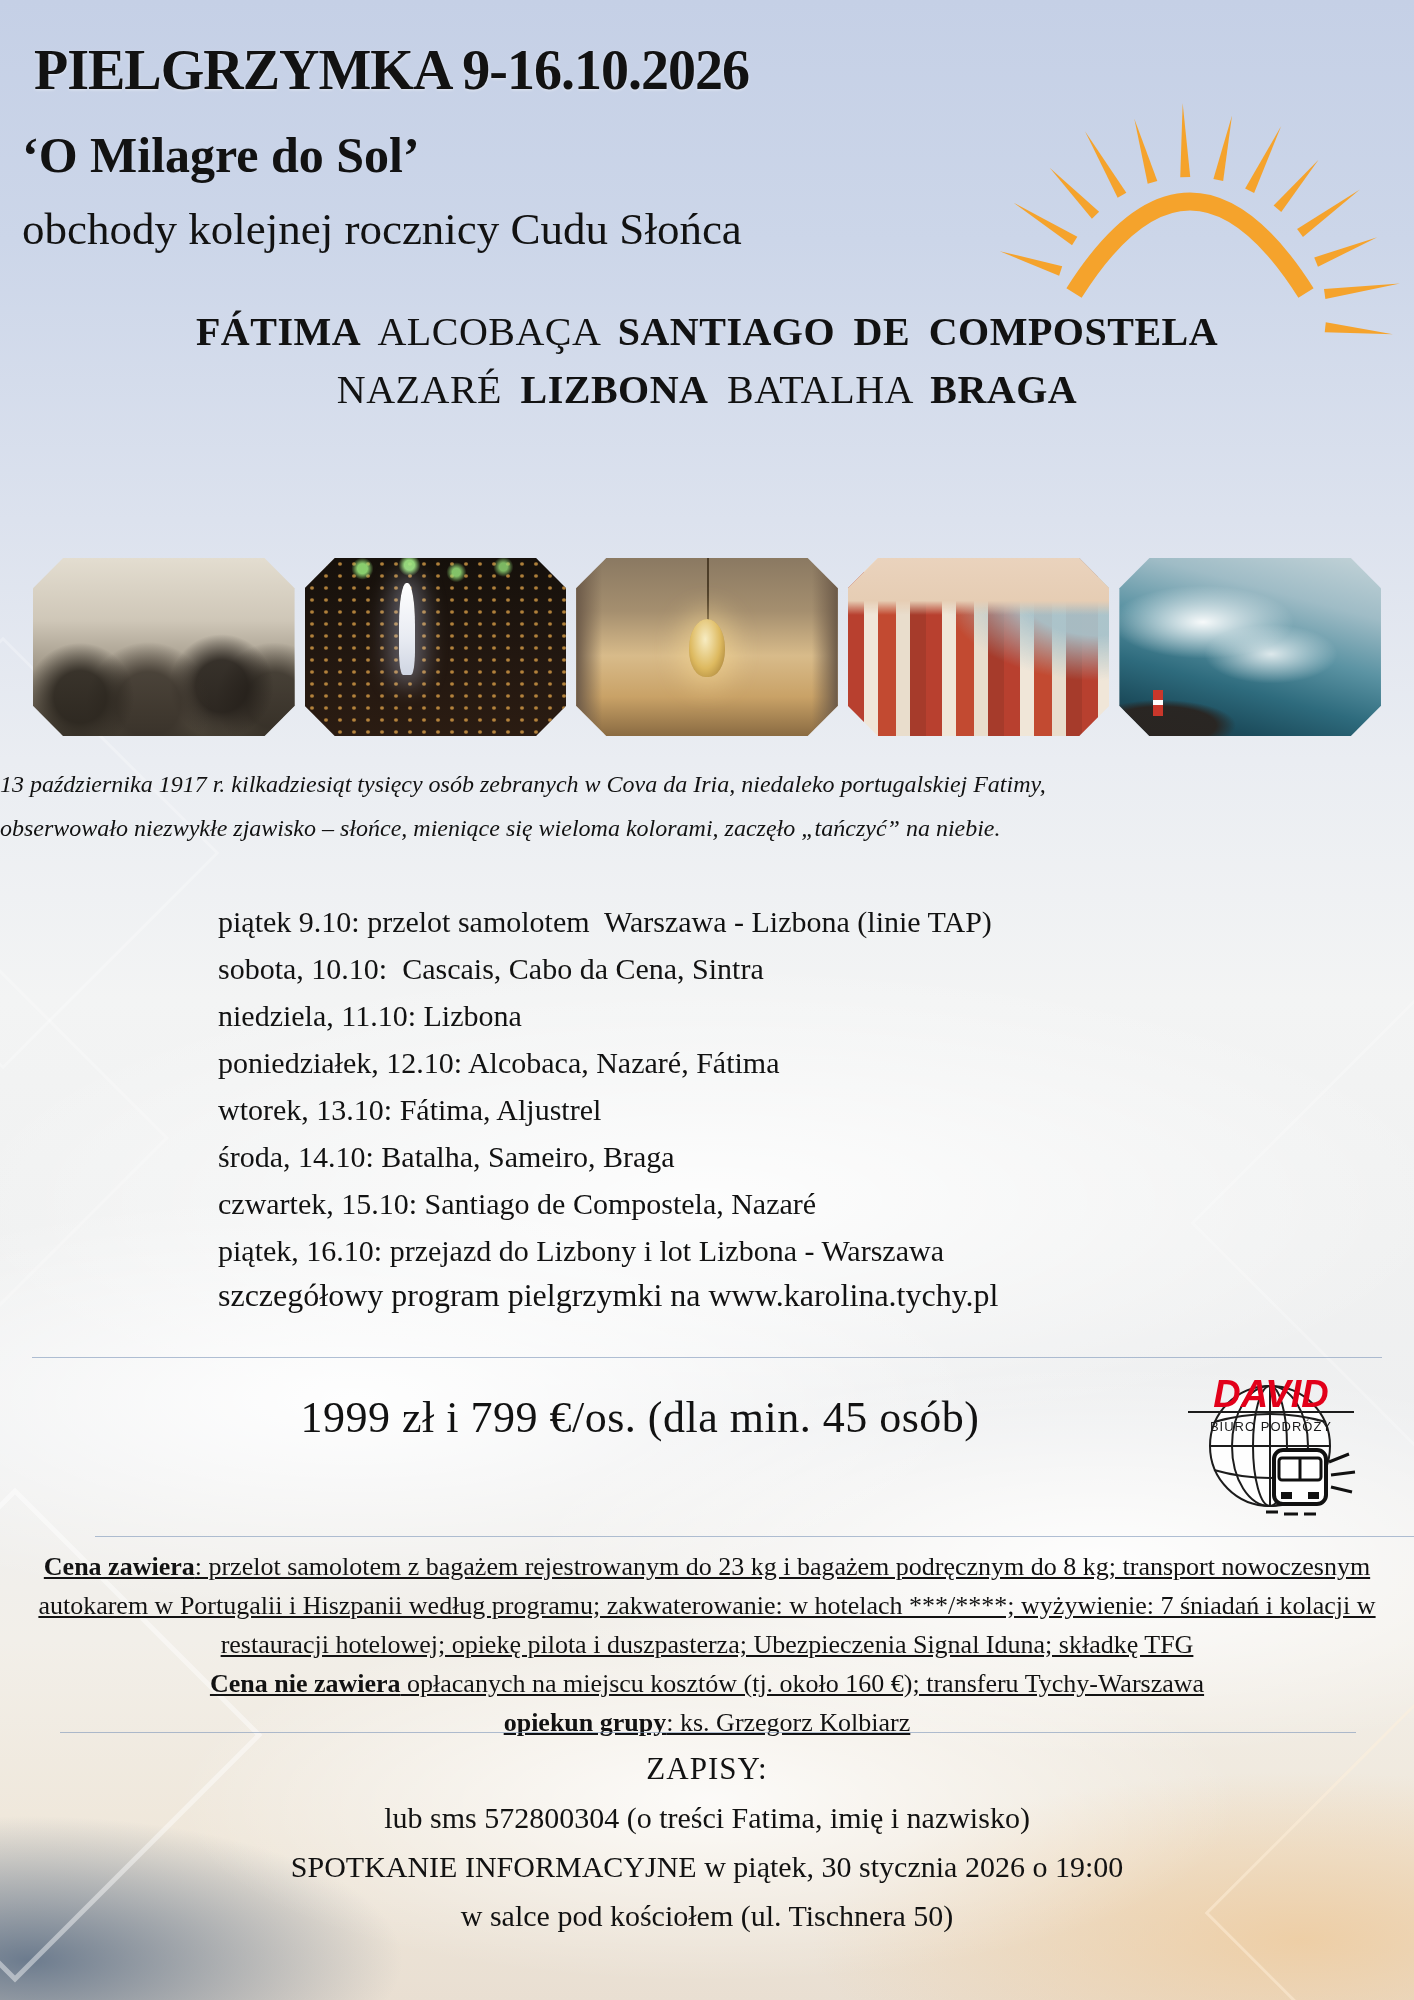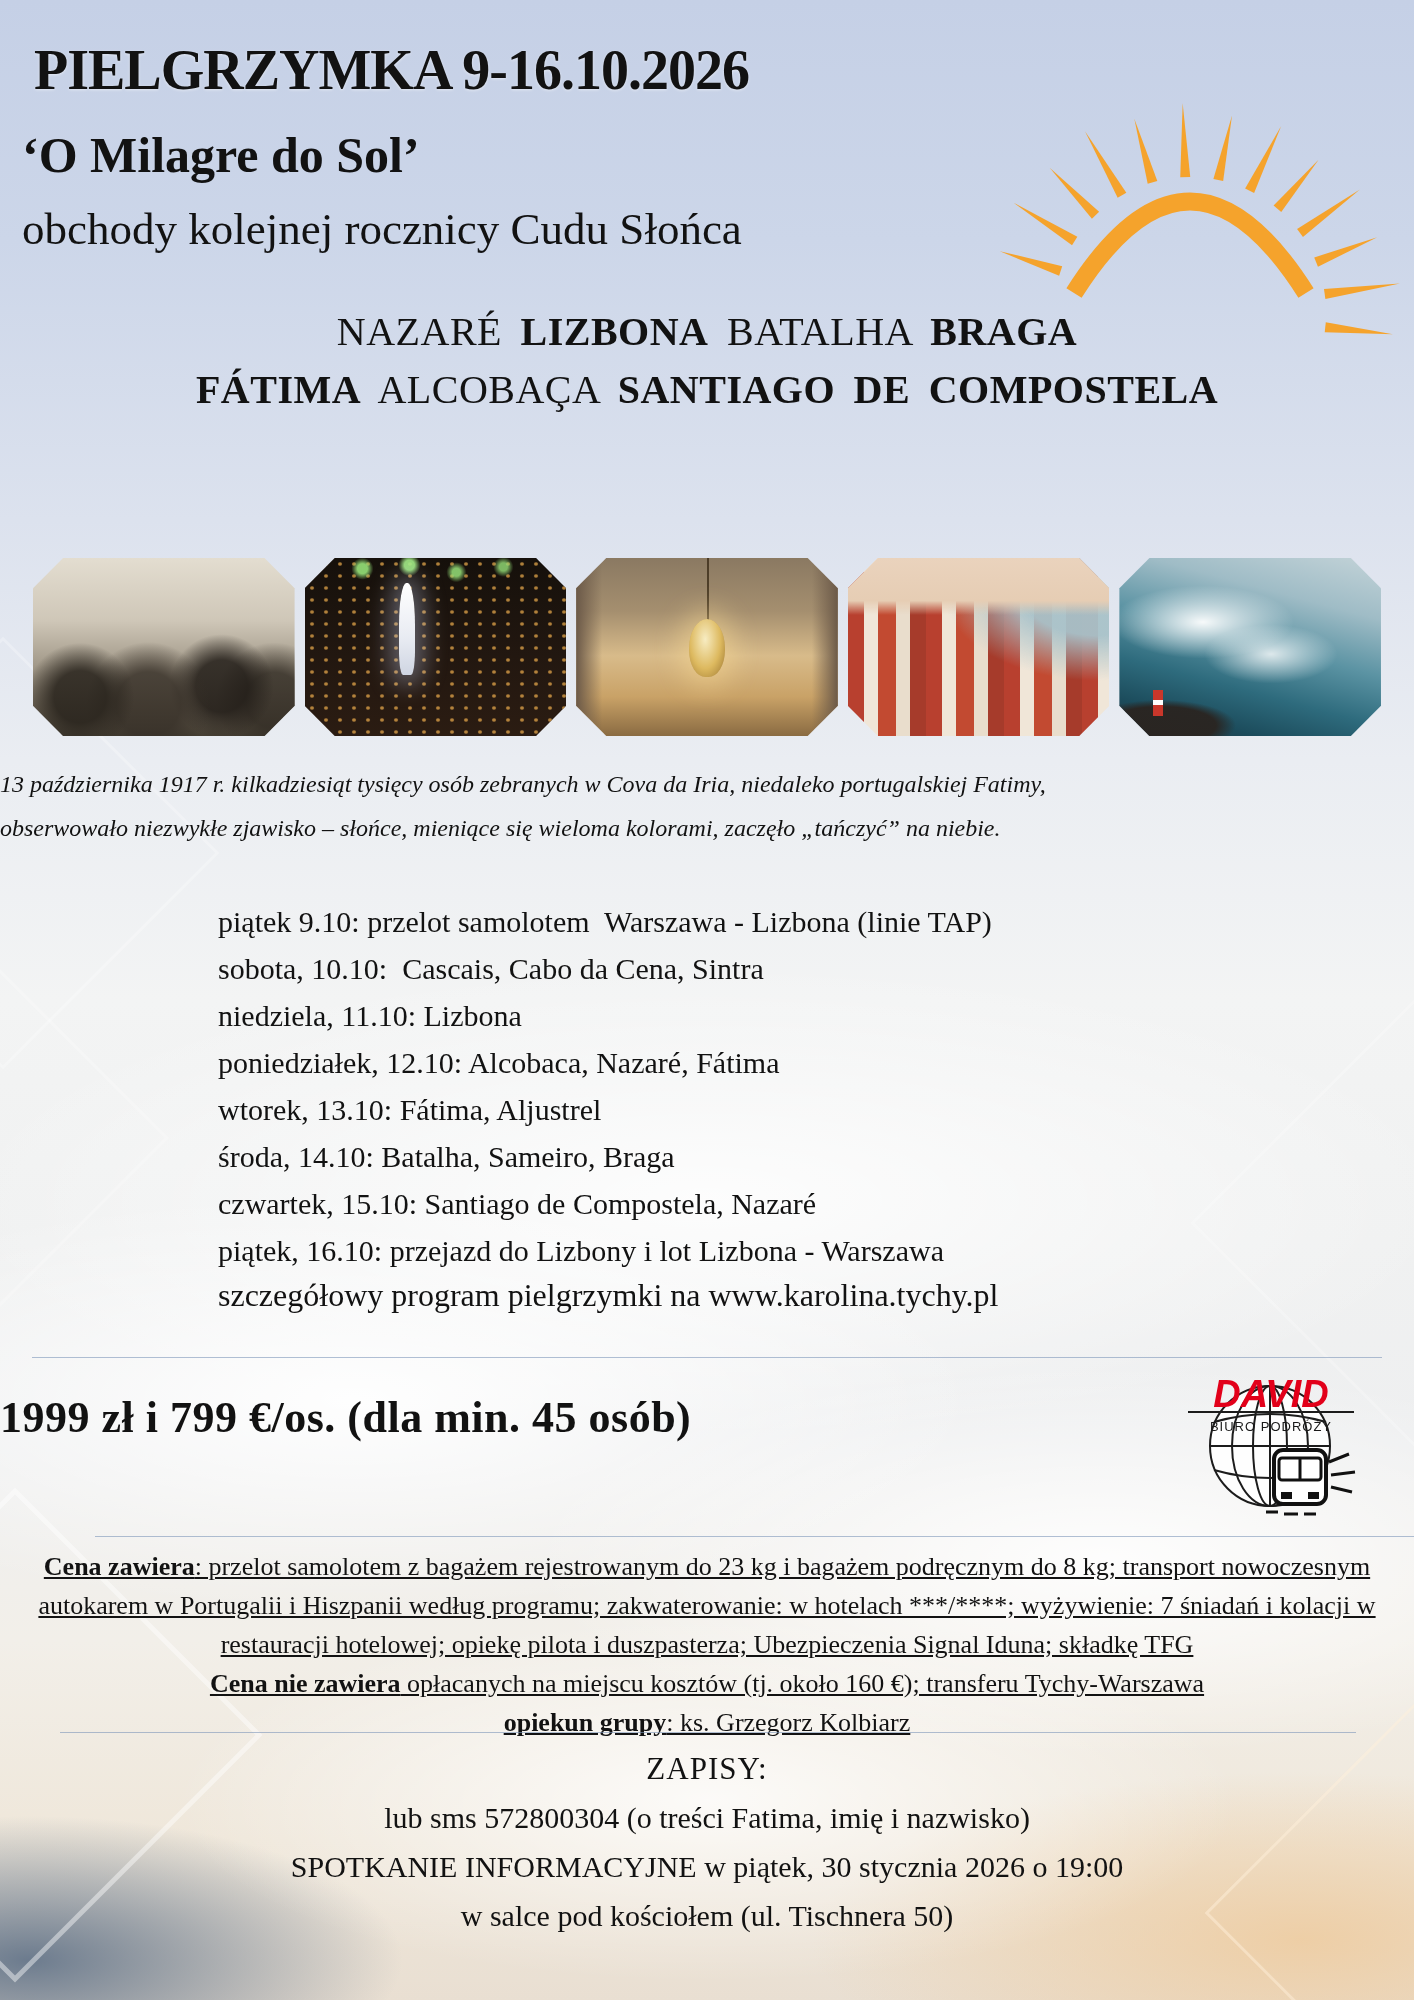--- a/index.html
+++ b/index.html
@@ -78,22 +78,22 @@
 
   .itinerary{position:absolute; left:218px; top:898px; width:1000px;}
   .day{font-size:30px; line-height:47px; white-space:pre;}
   .program-note{font-size:32px; font-weight:normal; line-height:42px;}
 
   .divider{position:absolute; height:0; border-top:1px solid rgba(125,150,185,0.6);}
   .d1{left:32px; top:1357px; width:1350px;}
   .d2{left:95px; top:1536px; width:1319px;}
   .d3{left:60px; top:1732px; width:1296px;}
 
-  .price{position:absolute; left:0; top:1392px; width:1280px; text-align:left;
-    font-size:44px; font-weight:bold; letter-spacing:0.5px;}
+  .price{position:absolute; left:0; top:1392px; width:1280px; text-align:center;
+    font-size:44px; font-weight:normal; letter-spacing:0.5px;}
 
   .logo{position:absolute; left:1182px; top:1362px; width:180px; height:160px;}
 
   .terms{position:absolute; left:20px; top:1547px; width:1374px; text-align:center;
     font-size:26px; line-height:39px;}
   .terms p{margin:0;text-decoration:underline;}
 
   .signup{position:absolute; left:0; top:1744px; width:100%; text-align:center;
     font-weight:normal; font-size:30px; line-height:49px;}
   .signup-heading{font-size:31px; letter-spacing:1px;}
@@ -129,29 +129,29 @@
   <div class="chevron c5"></div>
 
   <header class="title-block">
     <h1>PIELGRZYMKA 9-16.10.2026</h1>
     <h2>‘O Milagre do Sol’</h2>
     <p class="tagline">obchody kolejnej rocznicy Cudu Słońca</p>
   </header>
 
   <div class="destinations">
     <div class="dest-line">
+      <span class="b">FÁTIMA</span>
+      <span class="r">ALCOBAÇA</span>
+      <span class="b">SANTIAGO DE COMPOSTELA</span>
+    </div>
+    <div class="dest-line">
       <span class="r">NAZARÉ</span>
       <span class="b">LIZBONA</span>
       <span class="r">BATALHA</span>
       <span class="b">BRAGA</span>
-    </div>
-    <div class="dest-line">
-      <span class="b">FÁTIMA</span>
-      <span class="r">ALCOBAÇA</span>
-      <span class="b">SANTIAGO DE COMPOSTELA</span>
     </div>
   </div>
 
   <div class="photo-strip">
     <div class="photo photo-1"></div>
     <div class="photo photo-2">
       <span class="statue"></span>
     </div>
     <div class="photo photo-3">
       <span class="chain"></span>

